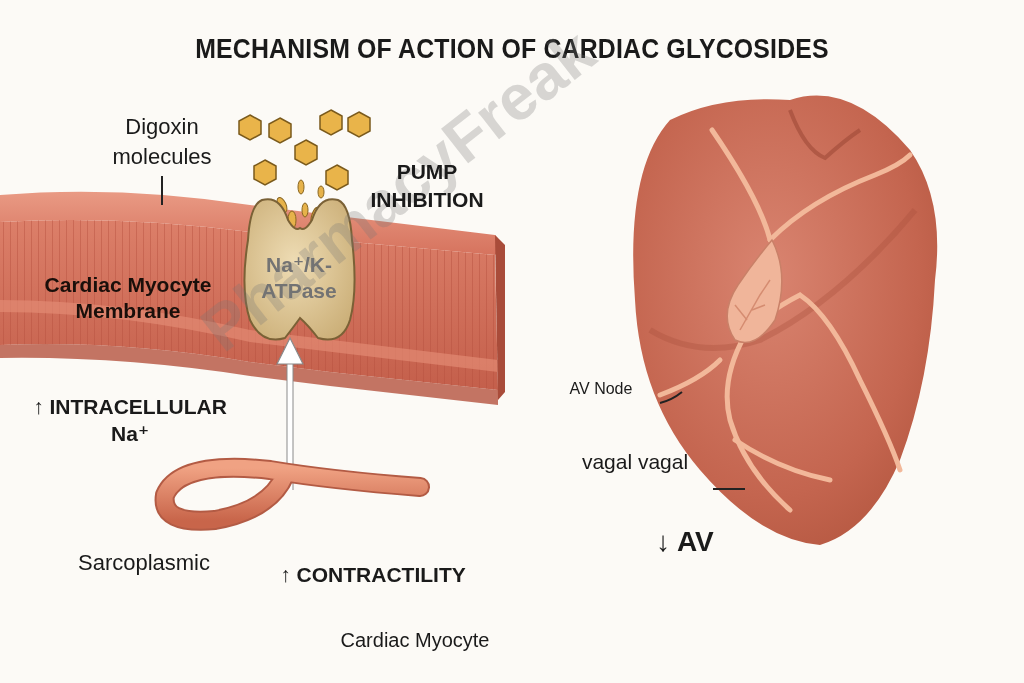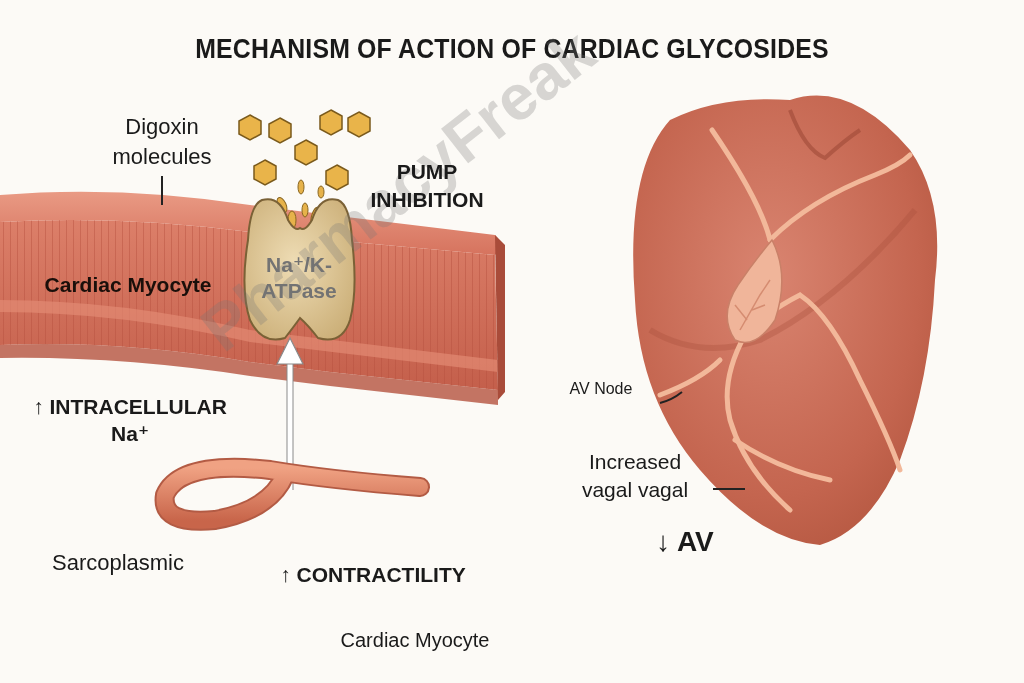--- a/index.html
+++ b/index.html
@@ -156,39 +156,39 @@
     <div>molecules</div>
   </div>
 
   <div class="pump-text">
     <div>Na⁺/K-</div>
     <div>ATPase</div>
   </div>
 
   <div class="lbl" style="left:28px;top:272px;width:200px;font-weight:600;font-size:21px;line-height:26px;color:#1a0f0a;">
     <div>Cardiac Myocyte</div>
+    <div>Membrane</div>
   </div>
 
   <div class="lbl caps" style="left:25px;top:393px;width:210px;line-height:27px;">
     <div>↑ INTRACELLULAR</div>
     <div>Na⁺</div>
   </div>
 
-  <div class="lbl" style="left:38px;top:548px;width:160px;font-size:22px;line-height:30px;">
+  <div class="lbl" style="left:64px;top:548px;width:160px;font-size:22px;line-height:30px;">
     <div>Sarcoplasmic</div>
   </div>
 
   <div class="lbl caps" style="left:268px;top:562px;width:210px;">↑ CONTRACTILITY</div>
 
   <div class="lbl" style="left:325px;top:627px;width:180px;font-size:20px;">Cardiac Myocyte</div>
 
   <div class="lbl" style="left:546px;top:376px;width:110px;font-size:16px;">AV Node</div>
 
   <div class="lbl" style="left:560px;top:448px;width:150px;font-size:21px;line-height:28px;">
-    <div>Increased</div>
     <div>vagal vagal</div>
   </div>
 
   <div class="lbl caps" style="left:590px;top:526px;width:190px;font-size:28px;line-height:32px;">
     <div>↓ AV</div>
   </div>
 
 </div>
 
 </body></html>

